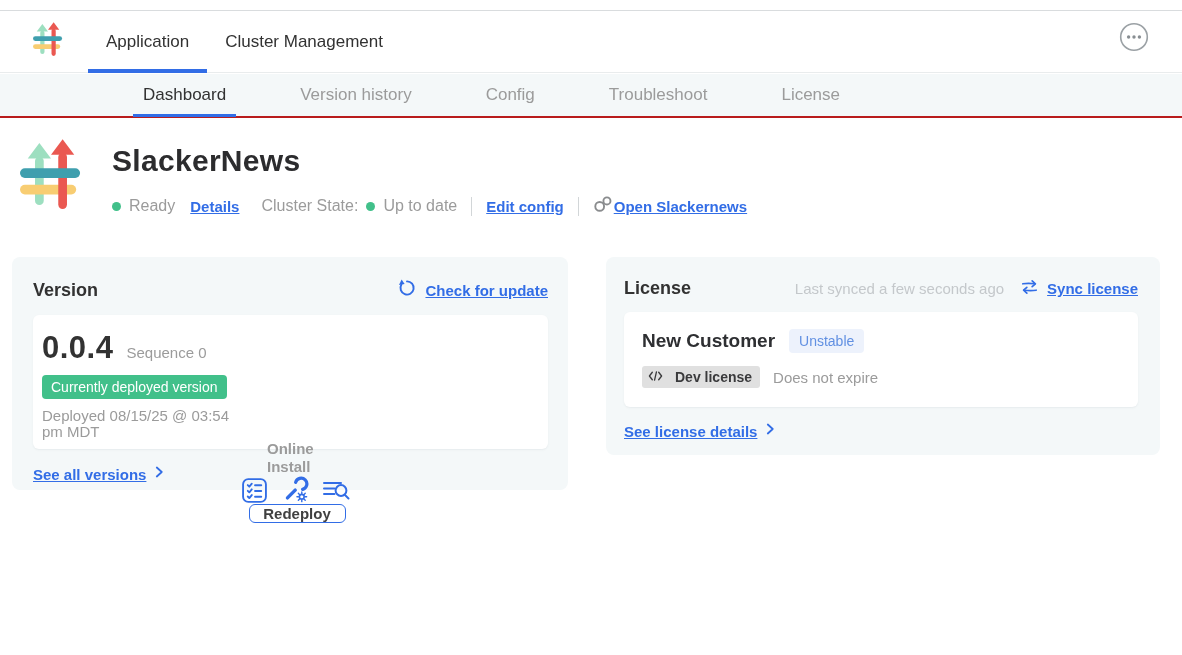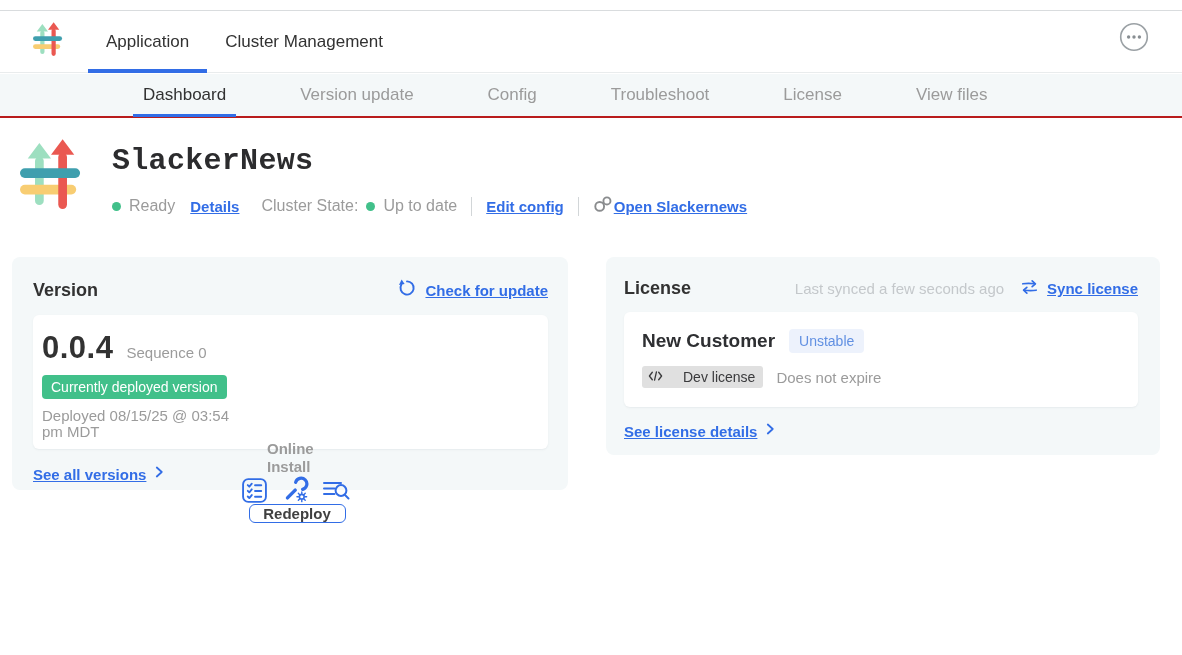--- a/index.html
+++ b/index.html
@@ -27,21 +27,21 @@
            padding-left:133px; column-gap:54px; }
   .subnav-tab{ position:relative; display:flex; align-items:center; padding:0 10px;
            font-size:17px; color:#9b9b9b; cursor:pointer; white-space:nowrap; }
   .subnav-tab.active{ color:#323232; font-weight:500; }
   .subnav-tab.active::after{ content:""; position:absolute; left:0; right:0; bottom:-1px;
            height:3px; background:#326de6; }
 
   
   .logo-big{ position:absolute; left:20px; top:139px; }
   .app-title{ position:absolute; left:112px; top:144px; font-size:30px; font-weight:700;
-              color:#2c2c2e; letter-spacing:.3px;font-family:Liberation Mono, monospace; }
+              color:#2c2c2e; letter-spacing:.3px; }
   .status-row{ position:absolute; left:112px; top:195px; height:22px; display:flex;
                align-items:center; font-size:16px; color:#9b9b9b; }
   .dot{ width:9px; height:9px; border-radius:50%; background:#41c08a; flex:0 0 auto; }
   .st-ready{ margin-left:8px; }
   .link{ color:#326de6; font-weight:600; text-decoration:underline; font-size:15px; cursor:pointer; }
   .st-details{ margin-left:15px; }
   .st-cluster-label{ margin-left:22px; }
   .st-dot2{ margin-left:8px; }
   .st-uptodate{ margin-left:8px; }
   .vsep{ width:1px; height:19px; background:#d2d6d8; margin:0 14px; flex:0 0 auto; }
@@ -74,22 +74,22 @@
              border:1px solid #326de6; border-radius:6px; color:#404040; font-weight:700;
              font-size:15px; font-family:"Liberation Sans",sans-serif; cursor:pointer; }
   .see-link{ margin-top:16px; display:flex; align-items:center; gap:9px; width:max-content; }
 
   .inner-license{ padding:17px 16px 16px 18px; height:95px; }
   .cust-row{ display:flex; align-items:center; }
   .customer{ font-size:19px; font-weight:700; color:#2e2f32; }
   .channel-badge{ margin-left:14px; background:#edf2fc; color:#6190e2; font-size:14px;
                   padding:4px 10px; border-radius:4px; }
   .lic-row2{ margin-top:13px; display:flex; align-items:center; }
-  .dev-badge{ display:inline-flex; align-items:center; gap:20px; background:#e0e0e0;
-              border-radius:3px; padding:3px 8px 3px 6px; font-size:14px; font-weight:400;
+  .dev-badge{ display:inline-flex; align-items:center; gap:12px; background:#e0e0e0;
+              border-radius:3px; padding:3px 8px 3px 6px; font-size:14px; font-weight:700;
               color:#3a3a3c; }
   .expiry{ margin-left:13px; font-size:15px; color:#9b9b9b;text-align:center; }
 
   
   .footer{ position:absolute; left:0; right:0; top:611px; height:44px; background:#f4f8f9;
            display:flex; align-items:center; justify-content:center;
            font-size:14px; color:#9b9b9b; }
 </style>
 </head>
 <body>
@@ -124,33 +124,30 @@
         <circle cx="20.4" cy="15" r="1.7" fill="#888e92"></circle>
       </svg>
     </span>
   </div>
 
   <div class="subnav">
     <div class="subnav-tab active">
       <span>Dashboard</span>
     </div>
     <div class="subnav-tab">
-      <span>Version update</span>
+      <span>Version history</span>
     </div>
     <div class="subnav-tab">
       <span>Config</span>
     </div>
     <div class="subnav-tab">
       <span>Troubleshoot</span>
     </div>
     <div class="subnav-tab">
       <span>License</span>
-    </div>
-    <div class="subnav-tab">
-      <span>View files</span>
     </div>
   </div>
 
   <span class="logo-big">
     <svg width="62" height="74" viewBox="0 0 64 76">
       <rect x="15.5" y="18" width="9" height="50" rx="4.5" fill="#9ddfc0"></rect>
       <polygon points="20,4 32,20 8,20" fill="#9ddfc0"></polygon>
       <rect x="0" y="47" width="58" height="10" rx="5" fill="#f8cd72"></rect>
       <rect x="39.5" y="14" width="9" height="58" rx="4.5" fill="#ea5851"></rect>
       <polygon points="44,0 56,16 32,16" fill="#ea5851"></polygon>

